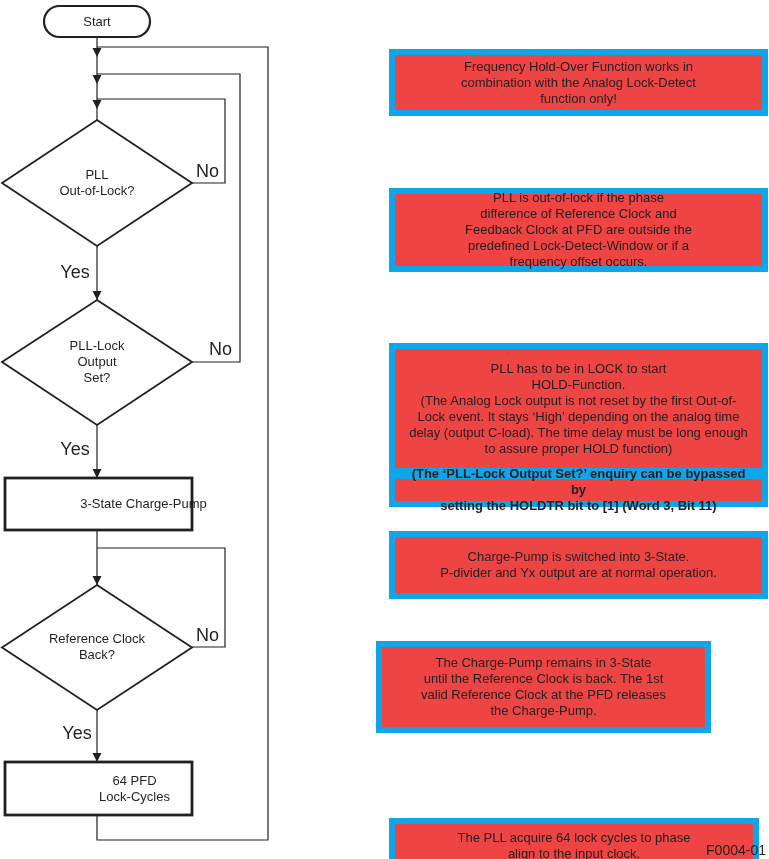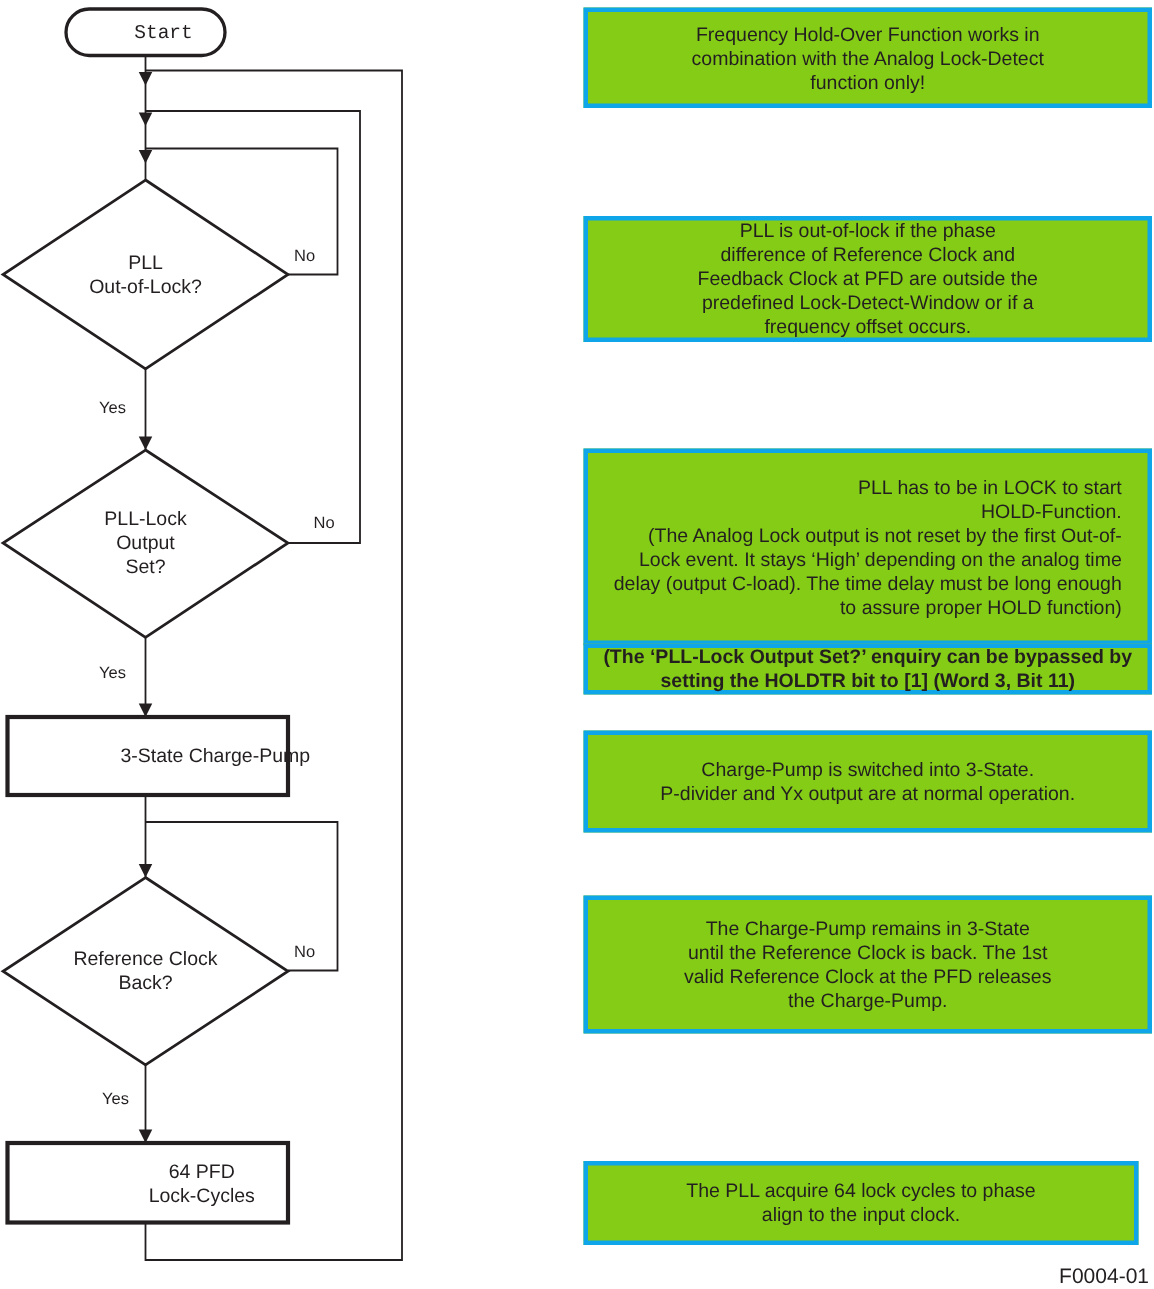--- a/index.html
+++ b/index.html
@@ -18,35 +18,36 @@
     display: flex;
     align-items: center;
     justify-content: center;
     text-align: center;
     font-size: 13px;
     line-height: 16px;
   }
   .shape-label span, .note span { white-space: pre-line; display: block; }
   .branch-label {
     position: absolute;
-    font-size: 11px;
+    font-size: 18px;
     line-height: 15px;
   }
   .branch-label.yes { width: 34px; text-align: center; }
   .note {
     position: absolute;
-    border: 3px solid #0ea5e9;
-    background: #84cc16;
+    border: 6px solid #0ea5e9;
+    background: #ef4444;
     display: flex;
     align-items: center;
     justify-content: center;
     text-align: center;
     font-size: 13px;
     line-height: 16px;
     padding: 3px 8px;
+    margin-top: 44px;
   }
   .figure-id {
     position: absolute;
     left: 680px;
     top: 842px;
     width: 86px;
     text-align: right;
     font-size: 14px;
   }
 </style>
@@ -82,21 +83,21 @@
       <path d="M92.5,48 L101.5,48 L97,57 Z"></path>
       <path d="M92.5,75 L101.5,75 L97,84 Z"></path>
       <path d="M92.5,100 L101.5,100 L97,109 Z"></path>
       <path d="M92.5,291 L101.5,291 L97,300 Z"></path>
       <path d="M92.5,469 L101.5,469 L97,478 Z"></path>
       <path d="M92.5,576 L101.5,576 L97,585 Z"></path>
       <path d="M92.5,753 L101.5,753 L97,762 Z"></path>
     </g>
   </svg>
 
-  <div class="shape-label" style="left:56px; top:6px; width:106px; height:31px;font-family:Liberation Mono, monospace;">
+  <div class="shape-label" style="left:44px; top:6px; width:106px; height:31px;">
     <span>Start</span>
   </div>
 
   <div class="shape-label" style="left:22px; top:150px; width:150px; height:66px;">
     <span>PLL
 Out-of-Lock?</span>
   </div>
 
   <div class="shape-label" style="left:22px; top:329px; width:150px; height:66px;">
     <span>PLL-Lock
@@ -134,40 +135,40 @@
   </div>
 
   <div class="note" style="left:389px; top:144px; width:379px; height:84px;">
     <span>PLL is out-of-lock if the phase
 difference of Reference Clock and
 Feedback Clock at PFD are outside the
 predefined Lock-Detect-Window or if a
 frequency offset occurs.</span>
   </div>
 
-  <div class="note" style="left:389px; top:299px; width:379px; height:131px;text-align:right;">
+  <div class="note" style="left:389px; top:299px; width:379px; height:131px;">
     <span>PLL has to be in LOCK to start
 HOLD-Function.
 (The Analog Lock output is not reset by the first Out-of-
 Lock event. It stays ‘High’ depending on the analog time
 delay (output C-load). The time delay must be long enough
 to assure proper HOLD function)</span>
   </div>
 
   <div class="note" style="left:389px; top:429px; width:379px; height:34px;font-weight:bold;">
     <span>(The ‘PLL-Lock Output Set?’ enquiry can be bypassed by
 setting the HOLDTR bit to [1] (Word 3, Bit 11)</span>
   </div>
 
   <div class="note" style="left:389px; top:487px; width:379px; height:68px;">
     <span>Charge-Pump is switched into 3-State.
 P-divider and Yx output are at normal operation.</span>
   </div>
 
-  <div class="note" style="left:389px; top:597px; width:379px; height:92px;">
+  <div class="note" style="left:376px; top:597px; width:335px; height:92px;">
     <span>The Charge-Pump remains in 3-State
 until the Reference Clock is back. The 1st
 valid Reference Clock at the PFD releases
 the Charge-Pump.</span>
   </div>
 
   <div class="note" style="left:389px; top:774px; width:370px; height:56px;">
     <span>The PLL acquire 64 lock cycles to phase
 align to the input clock.</span>
   </div>

